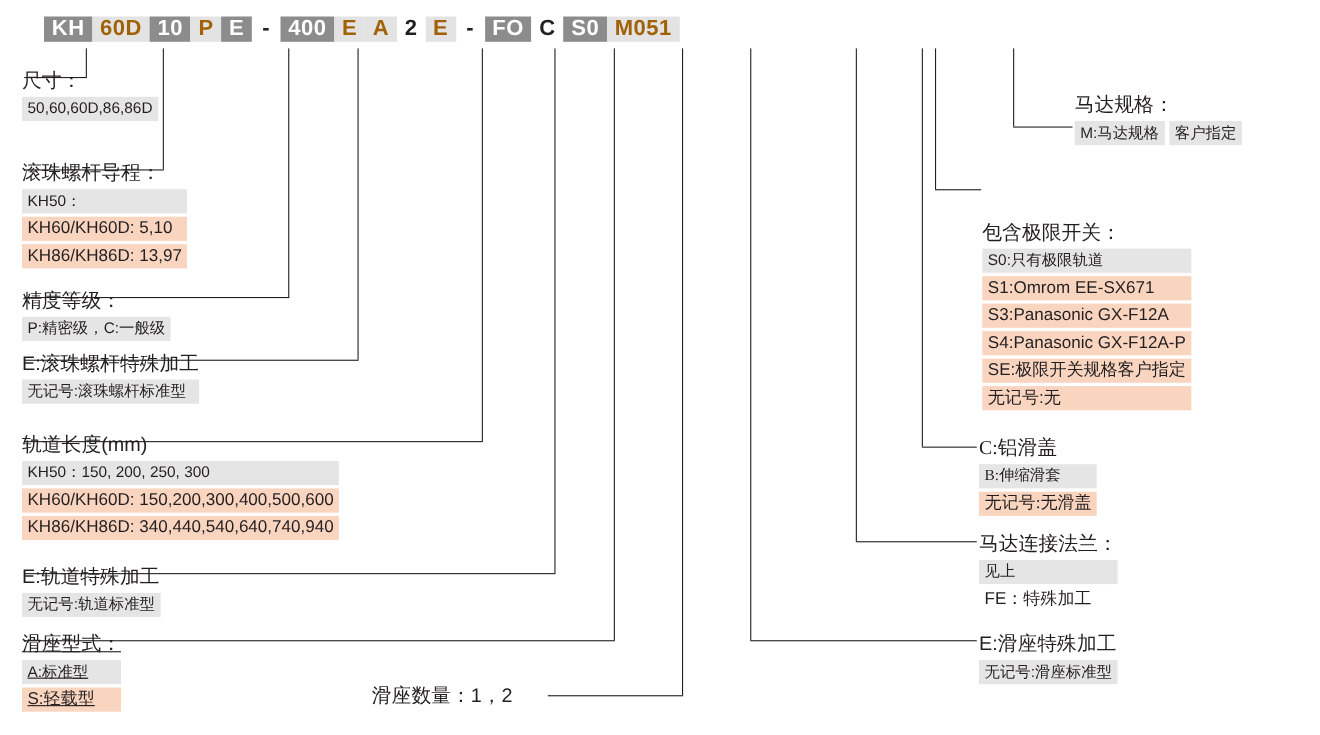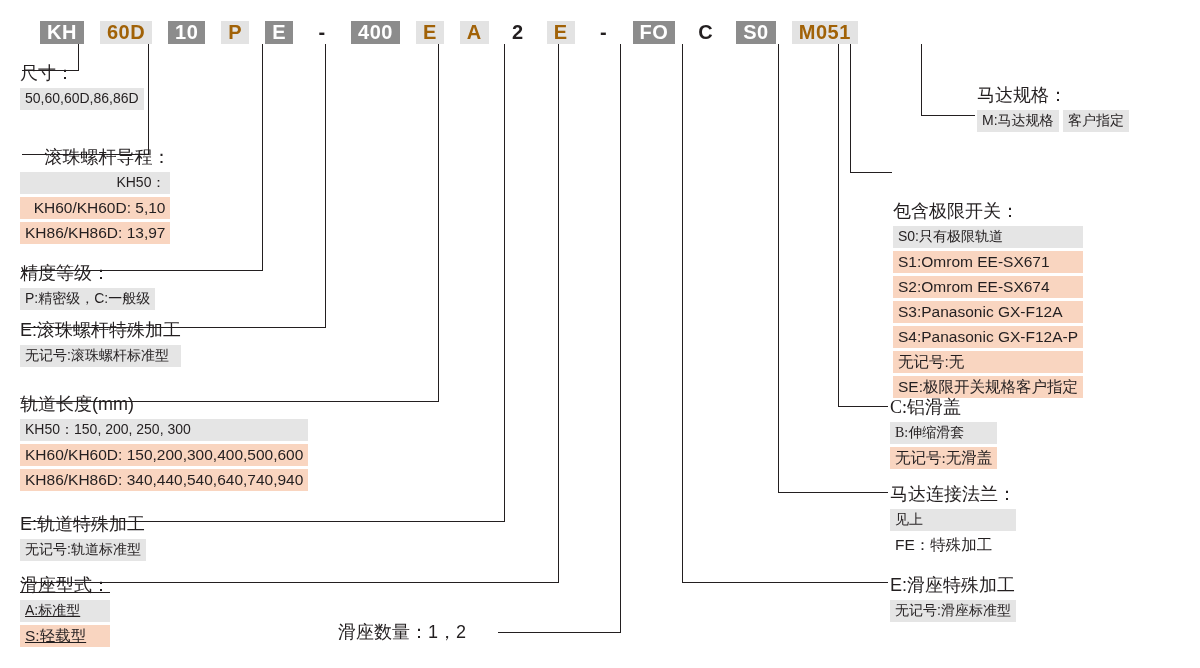--- a/index.html
+++ b/index.html
@@ -2,21 +2,21 @@
 <html><head>
 <meta charset="utf-8">
 <style>
   html,body{margin:0;padding:0;}
   body{
     width:1200px;height:668px;background:#ffffff;position:relative;
     font-family:"Liberation Sans","DejaVu Sans",sans-serif;
     color:#231f20;overflow:hidden;
   }
   
-  #code-bar{position:absolute;left:40px;top:8px;height:36px;display:flex;align-items:flex-end;gap:16px;}
+  #code-bar{position:absolute;left:40px;top:8px;height:36px;display:flex;align-items:center;}
   .code-cell{
     display:flex;align-items:center;justify-content:center;
     font-size:20px;font-weight:bold;letter-spacing:.5px;
     padding:0 7px;min-width:26px;box-sizing:border-box;
   }
   .c-dark{background:#8c8c8c;color:#ffffff;}
   .c-light{background:#e3e3e3;color:#a16207;}
   .c-plain{background:#ffffff;color:#231f20;}
 
   
@@ -90,21 +90,21 @@
 <div class="hline" style="left:778px;top:492px;width:110px;"></div>
 
 <div class="vline" style="left:682px;top:44px;height:538px;"></div>
 <div class="hline" style="left:682px;top:582px;width:206px;"></div>
 
 <div class="blk" style="left:20px;top:62px;">
   <div class="ttl">尺寸：</div>
   <span class="row hl">50,60,60D,86,86D</span>
 </div>
 
-<div class="blk" style="left:20px;top:146px;text-align:right;">
+<div class="blk" style="left:20px;top:146px;">
   <div class="ttl">滚珠螺杆导程：</div>
   <span class="row hl">KH50：</span>
   <span class="row hl2">KH60/KH60D: 5,10</span>
   <span class="row hl2">KH86/KH86D: 13,97</span>
 </div>
 
 <div class="blk" style="left:20px;top:262px;">
   <div class="ttl">精度等级：</div>
   <span class="row hl">P:精密级，C:一般级</span>
 </div>
@@ -139,25 +139,24 @@
 <div class="blk" style="left:977px;top:84px;">
   <div class="ttl">马达规格：</div>
   <span class="hl">M:马达规格</span>
   <span class="hl">客户指定</span>
 </div>
 
 <div class="blk" style="left:893px;top:164px;margin-top:36px;">
   <div class="ttl">包含极限开关：</div>
   <span class="row hl">S0:只有极限轨道</span>
   <span class="row hl2">S1:Omrom EE-SX671</span>
-  <span class="row hl2">S2:Omrom EE-SX674</span>
   <span class="row hl2">S3:Panasonic GX-F12A</span>
   <span class="row hl2">S4:Panasonic GX-F12A-P</span>
+  <span class="row hl2">SE:极限开关规格客户指定</span>
   <span class="row hl2">无记号:无</span>
-  <span class="row hl2">SE:极限开关规格客户指定</span>
 </div>
 
 <div class="blk" style="left:890px;top:396px;font-family:Liberation Serif, serif;">
   <div class="ttl">C:铝滑盖</div>
   <span class="row hl">B:伸缩滑套</span>
   <span class="row hl2">无记号:无滑盖</span>
 </div>
 
 <div class="blk" style="left:890px;top:483px;">
   <div class="ttl">马达连接法兰：</div>

